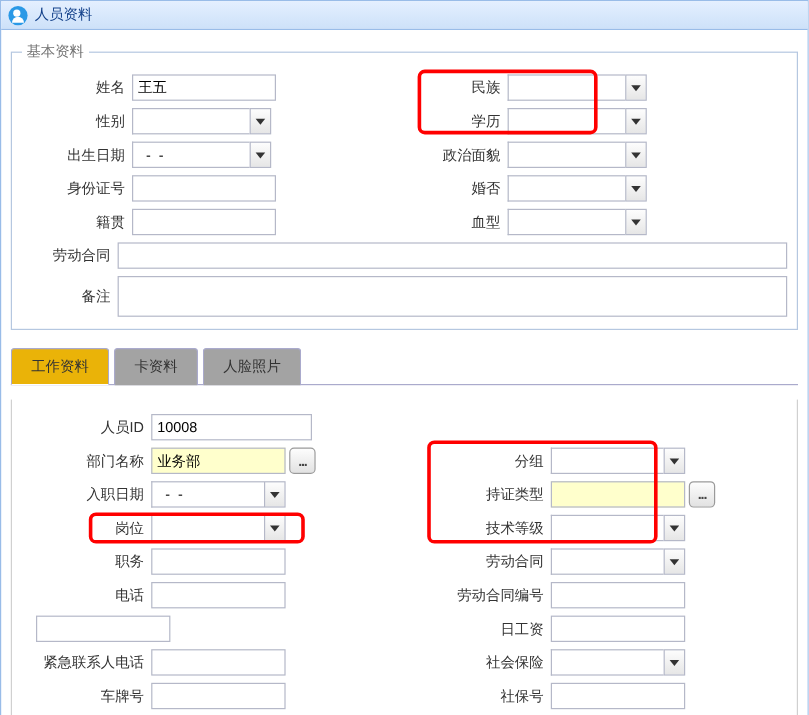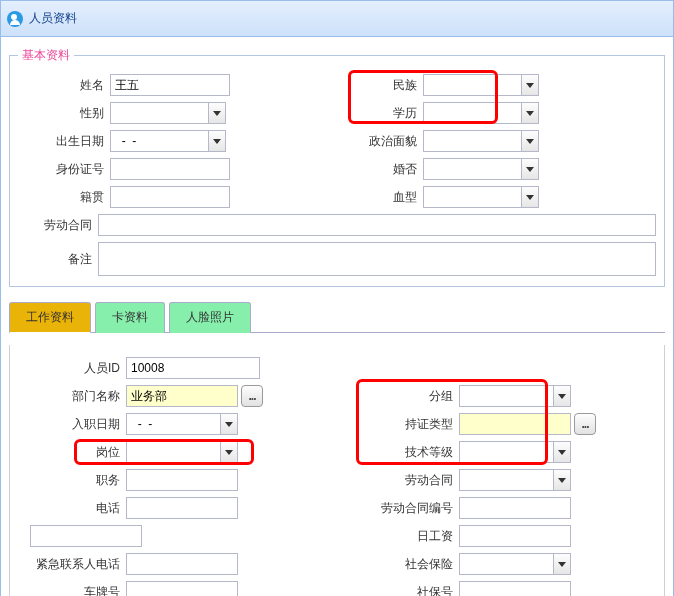--- a/index.html
+++ b/index.html
@@ -10,21 +10,21 @@
     color: #333;
     background: #fff;
   }
   .window {
     width: 674px;
     border: 1px solid #99bce8;
   }
   .titlebar {
     background: linear-gradient(#e4efff, #cde1f9);
     border-bottom: 1px solid #99bce8;
-    height: 36px;
+    height: 24px;
     display: flex;
     align-items: center;
     padding: 0 6px;
     color: #15428b;
   }
   .titlebar-icon {
     width: 16px; height: 16px;
     border-radius: 50%;
     background: #2a99e6;
     margin-right: 6px;
@@ -48,21 +48,21 @@
     border-radius: 5px 5px 0 0;
   }
   .body { padding: 4px 8px 12px 8px; }
   fieldset.group {
     border: 1px solid #b5c7e0;
     margin: 6px 0 14px 0;
     padding: 10px 8px 4px 8px;
   }
   fieldset.group > legend {
     padding: 0 4px;
-    color: #ec4899;
+    color: #737373;
   }
   .cols { display: flex; margin-left: 12px; }
   .col { flex: 1; }
   .row {
     display: flex;
     align-items: center;
     margin-bottom: 6px;
     min-height: 22px;
   }
   .row.fullwidth .control-wrap { flex: 1; }
@@ -132,21 +132,21 @@
   }
   .tabstrip {
     display:flex;
     border-bottom:1px solid #aac;
     margin: 8px 0 12px 0;
   }
   .tab {
     padding: 6px 16px;
     border:1px solid #aac;
     border-bottom:none;
-    background:#86efac;
+    background:#a3a3a3;
     margin-right:4px;
     border-radius:3px 3px 0 0;
     cursor:pointer;
     position:relative;
     top:1px;
     color:#333;
   }
   .tab.active {
     background:#eab308;
     border-bottom:1px solid #fff;

